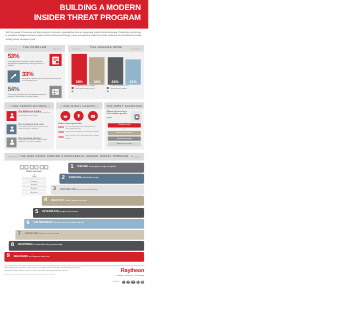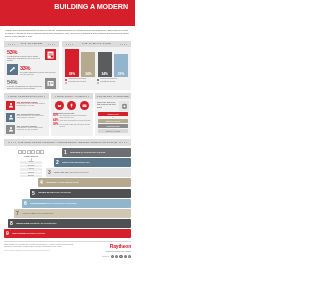--- a/index.html
+++ b/index.html
@@ -230,20 +230,21 @@
   }
 </style>
 </head>
 <body>
 
 <div class="page">
 
   <div class="header">
     <div class="header-title">
       <span>BUILDING A MODERN</span>
+      <span>INSIDER THREAT PROGRAM</span>
     </div>
   </div>
 
   <div class="intro">With the speed of business and the pressure to innovate, organizations face an expanding insider threat landscape. Enterprises are turning to proactive, intelligence-driven programs that combine technology, policy and people to detect and deter malicious and unintentional insider activity before damage is done.</div>
 
   <div class="top-row">
 
     <div class="panel problem">
       <div class="panel-head">THE PROBLEM</div>
 

